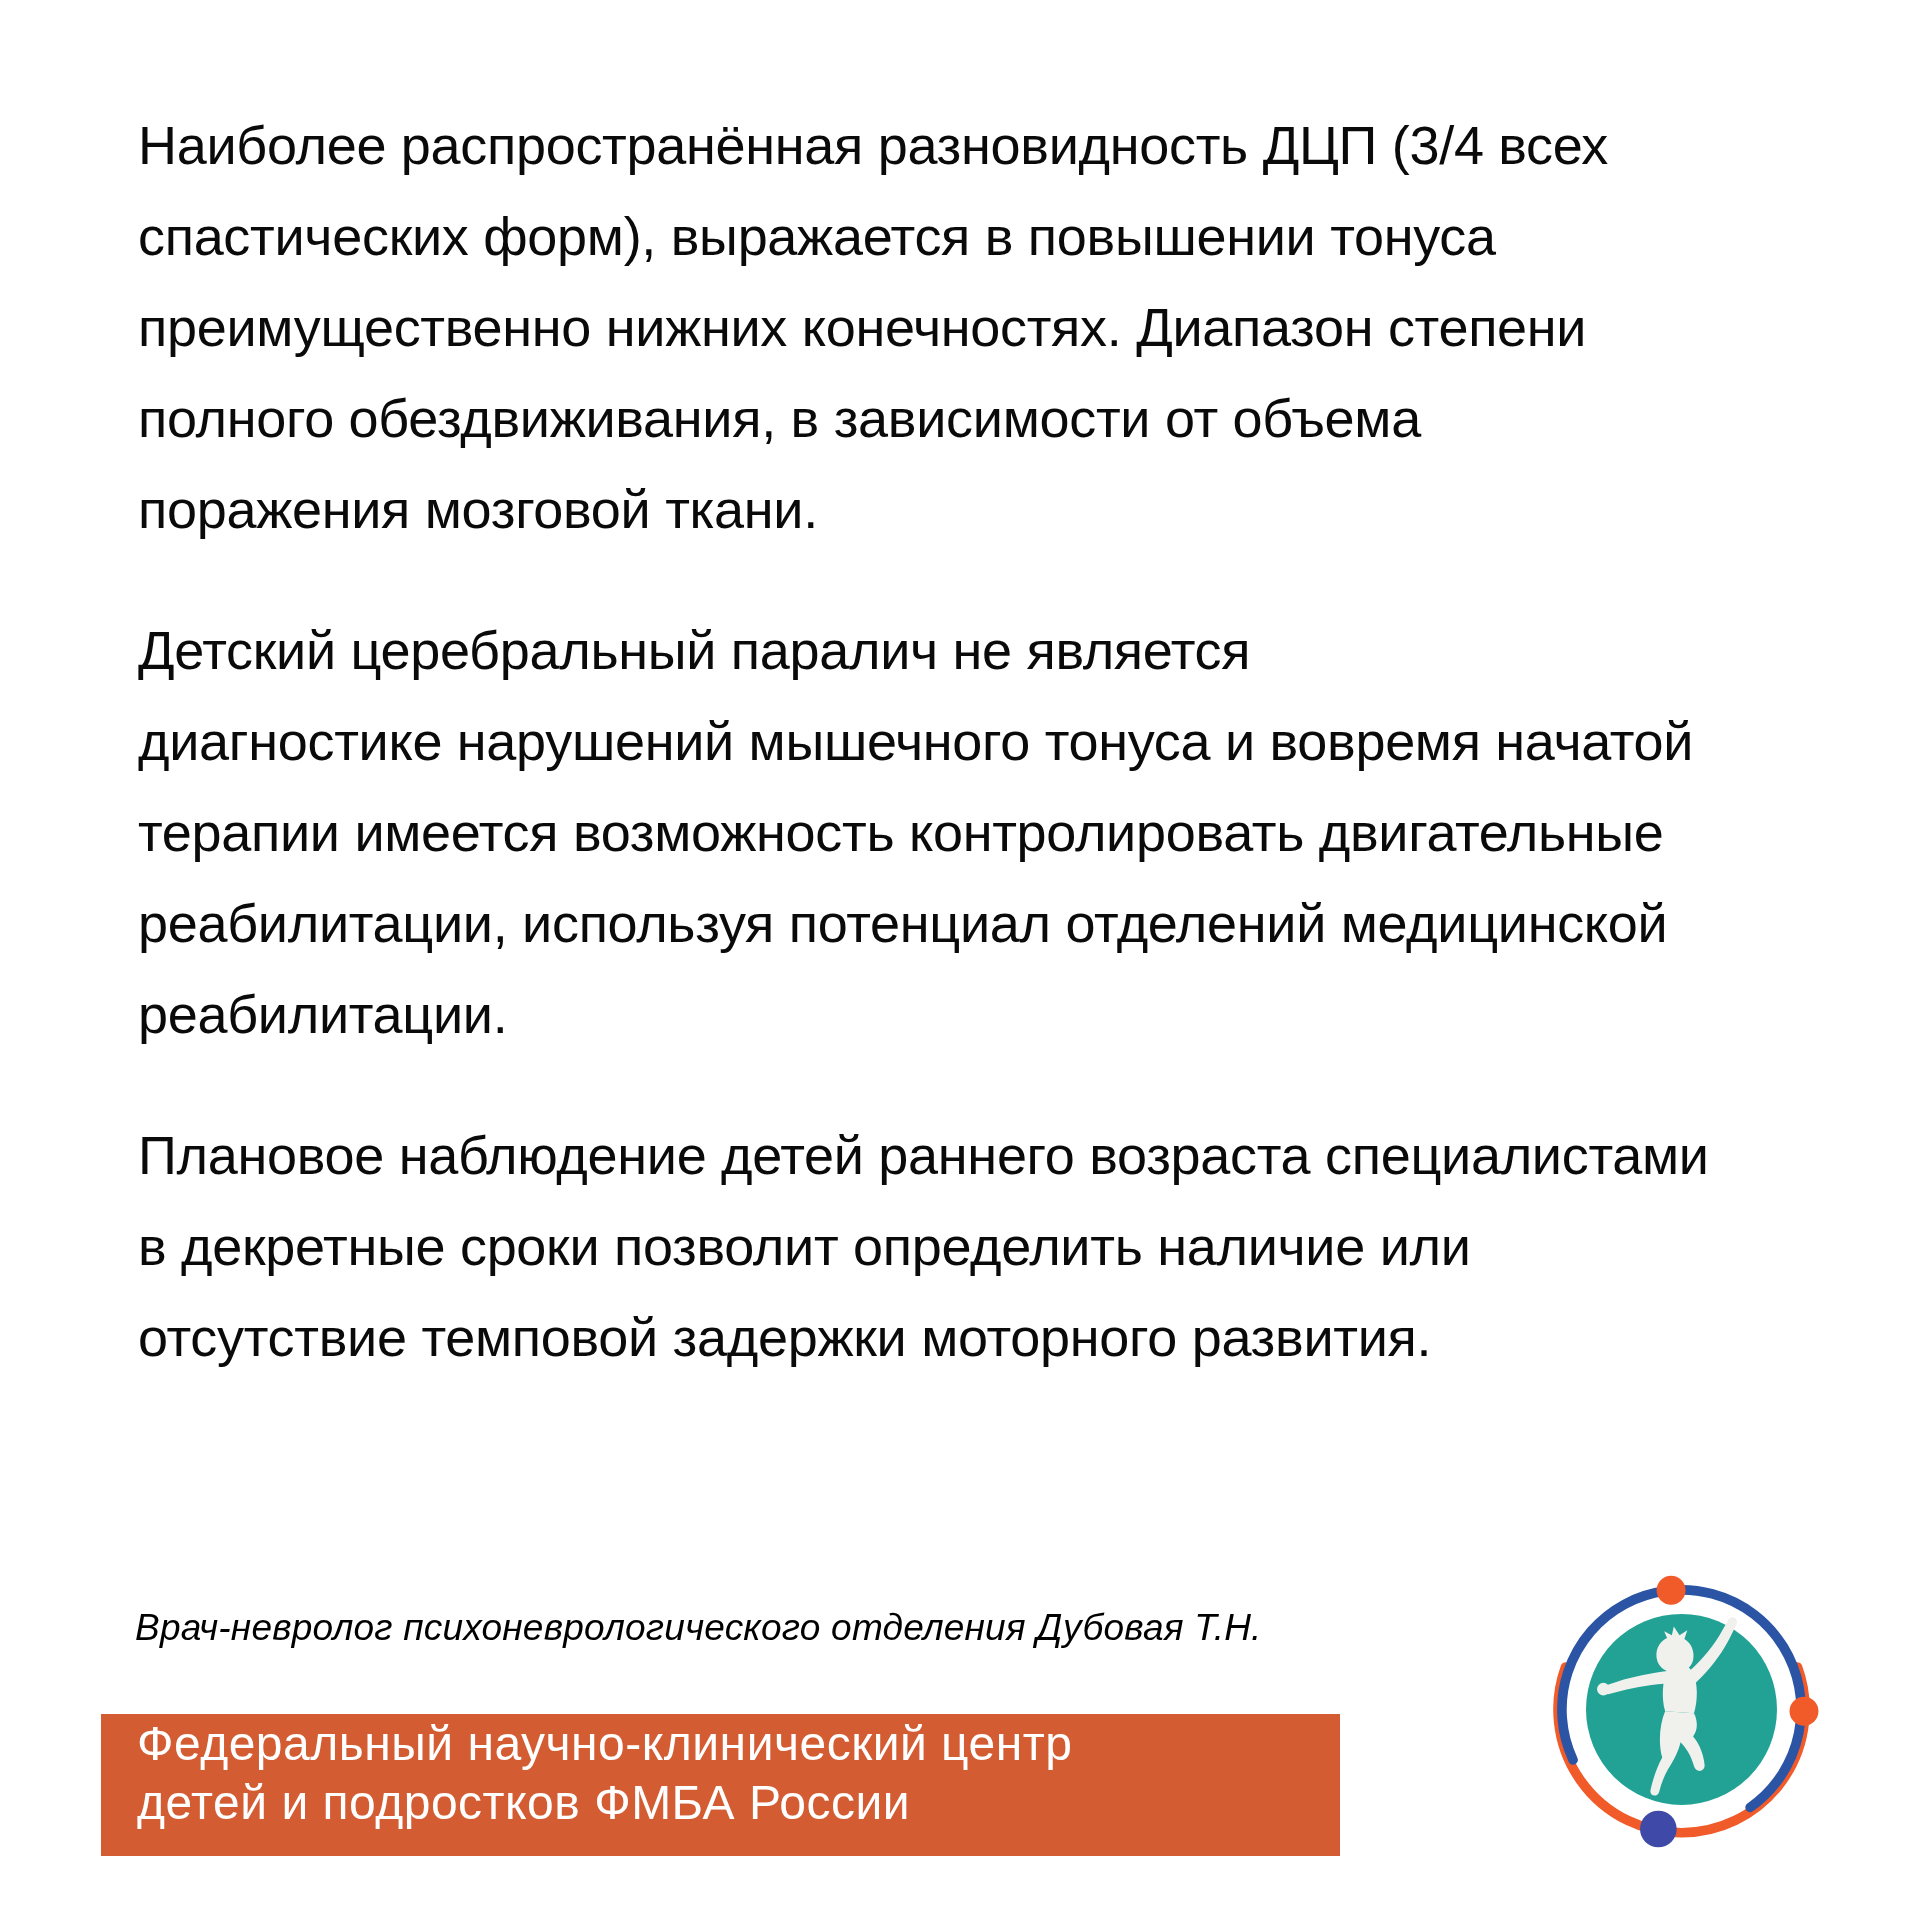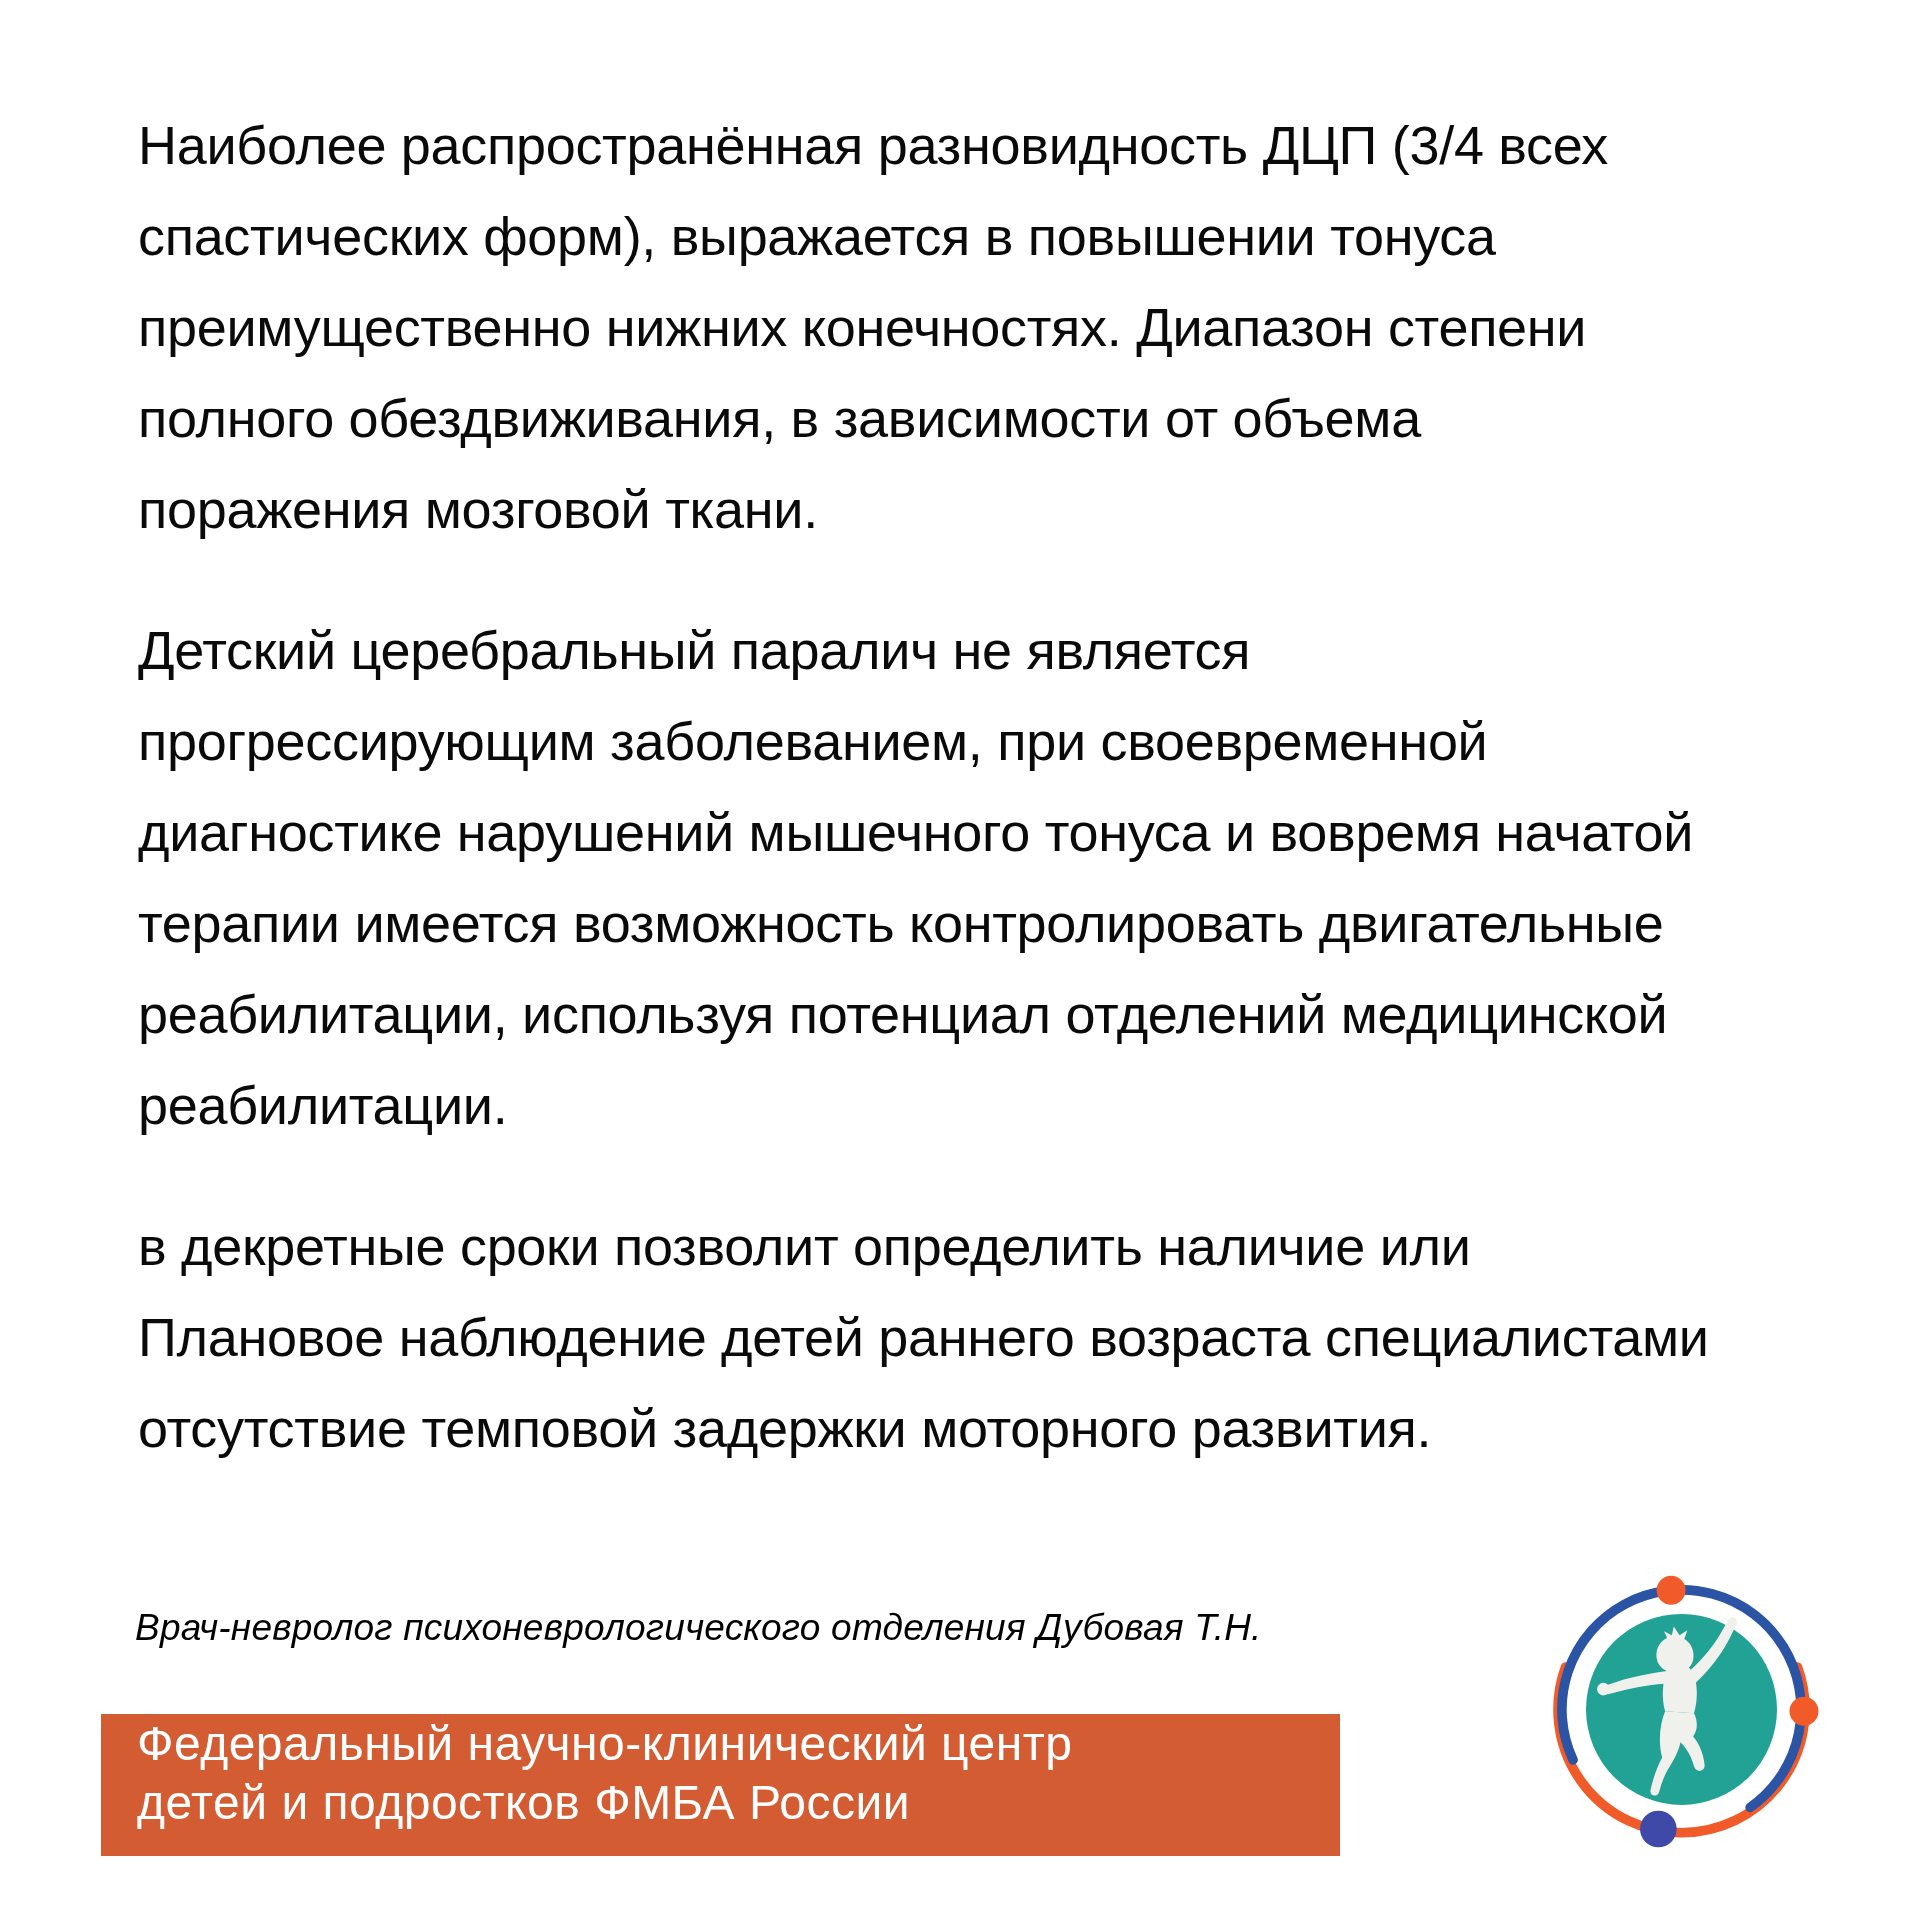--- a/index.html
+++ b/index.html
@@ -36,30 +36,29 @@
     <div class="para">
       <div class="line">Наиболее распространённая разновидность ДЦП (3/4 всех</div>
       <div class="line">спастических форм), выражается в повышении тонуса</div>
       <div class="line">преимущественно нижних конечностях. Диапазон степени</div>
       <div class="line">полного обездвиживания, в зависимости от объема</div>
       <div class="line">поражения мозговой ткани.</div>
     </div>
 
     <div class="para">
       <div class="line">Детский церебральный паралич не является</div>
-      <div class="line">прогрессирующим заболеванием, при своевременной</div>
       <div class="line">диагностике нарушений мышечного тонуса и вовремя начатой</div>
       <div class="line">терапии имеется возможность контролировать двигательные</div>
       <div class="line">реабилитации, используя потенциал отделений медицинской</div>
       <div class="line">реабилитации.</div>
     </div>
 
     <div class="para">
+      <div class="line">Плановое наблюдение детей раннего возраста специалистами</div>
       <div class="line">в декретные сроки позволит определить наличие или</div>
-      <div class="line">Плановое наблюдение детей раннего возраста специалистами</div>
       <div class="line">отсутствие темповой задержки моторного развития.</div>
     </div>
 
   </div>
 
   <div class="signature">Врач-невролог психоневрологического отделения Дубовая Т.Н.</div>
 
   <div class="banner">
     <div class="bline">Федеральный научно-клинический центр</div>
     <div class="bline">детей и подростков ФМБА России</div>

